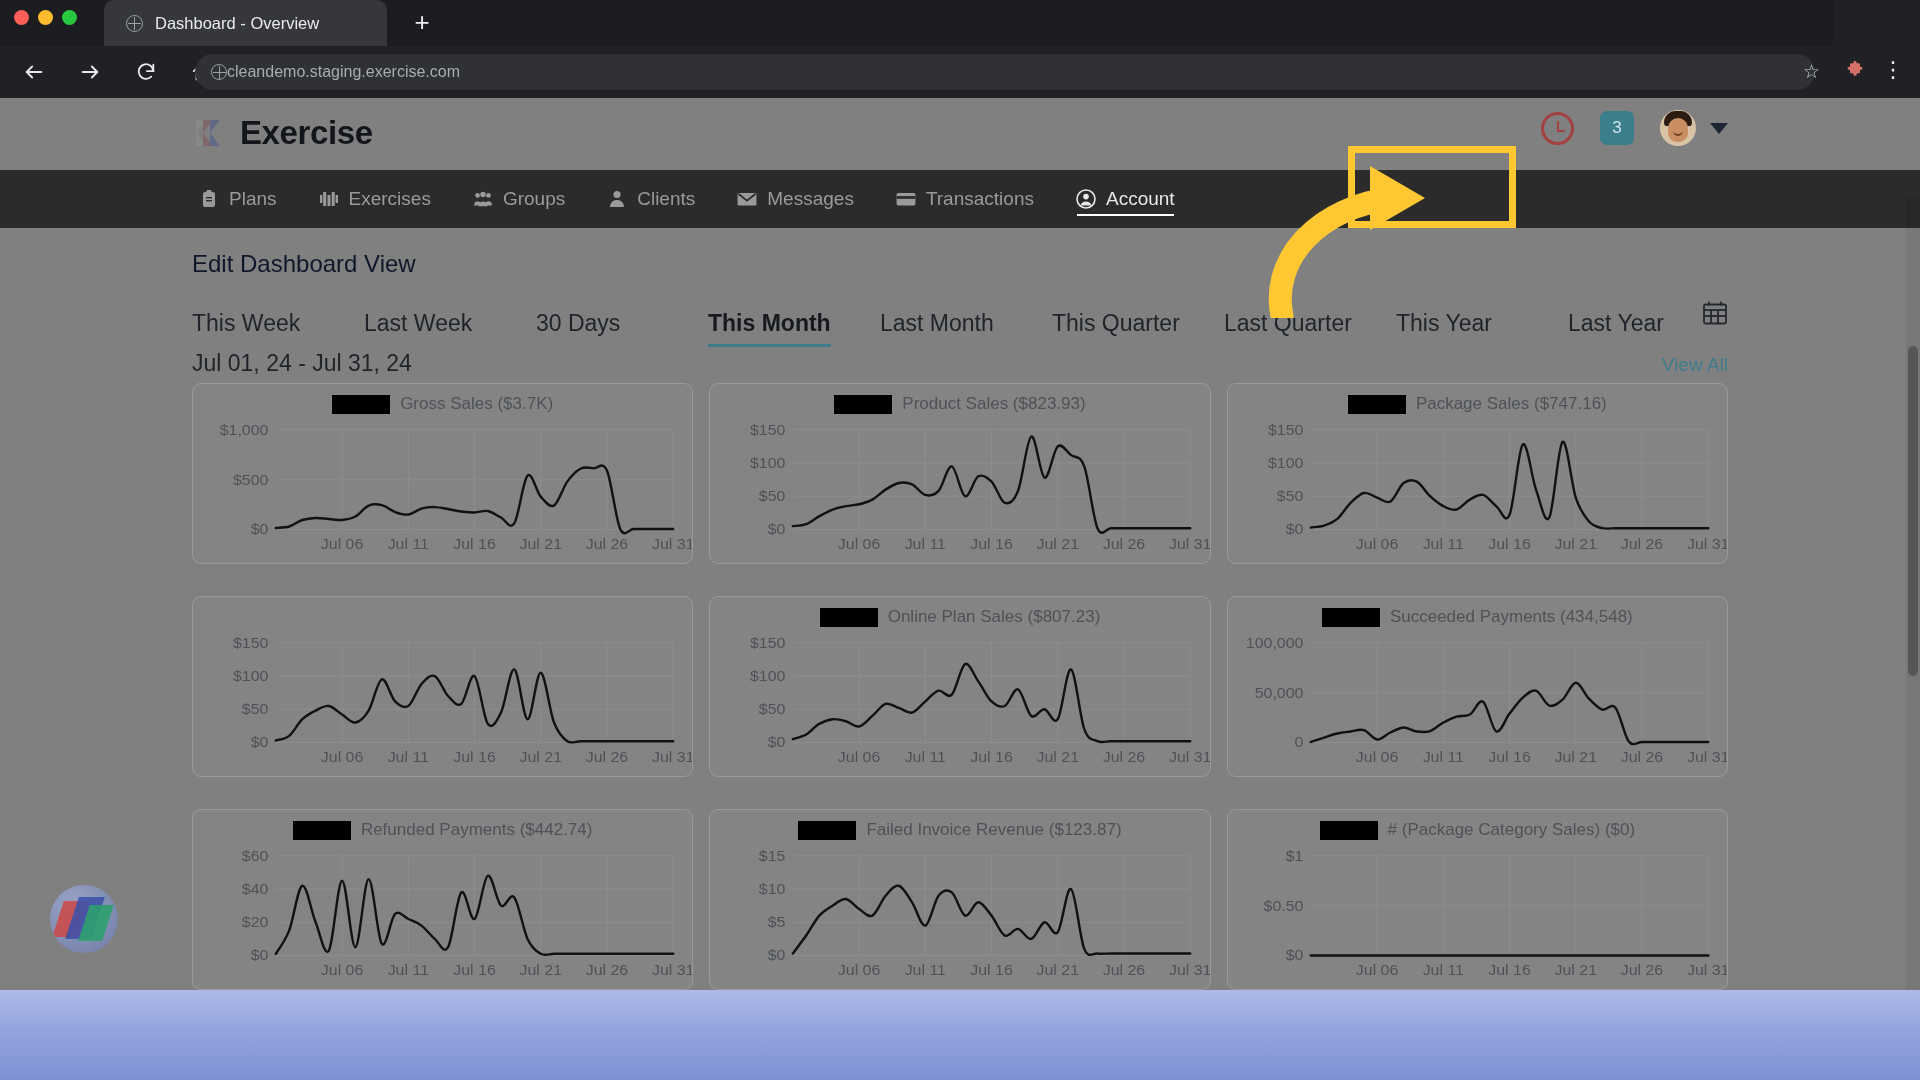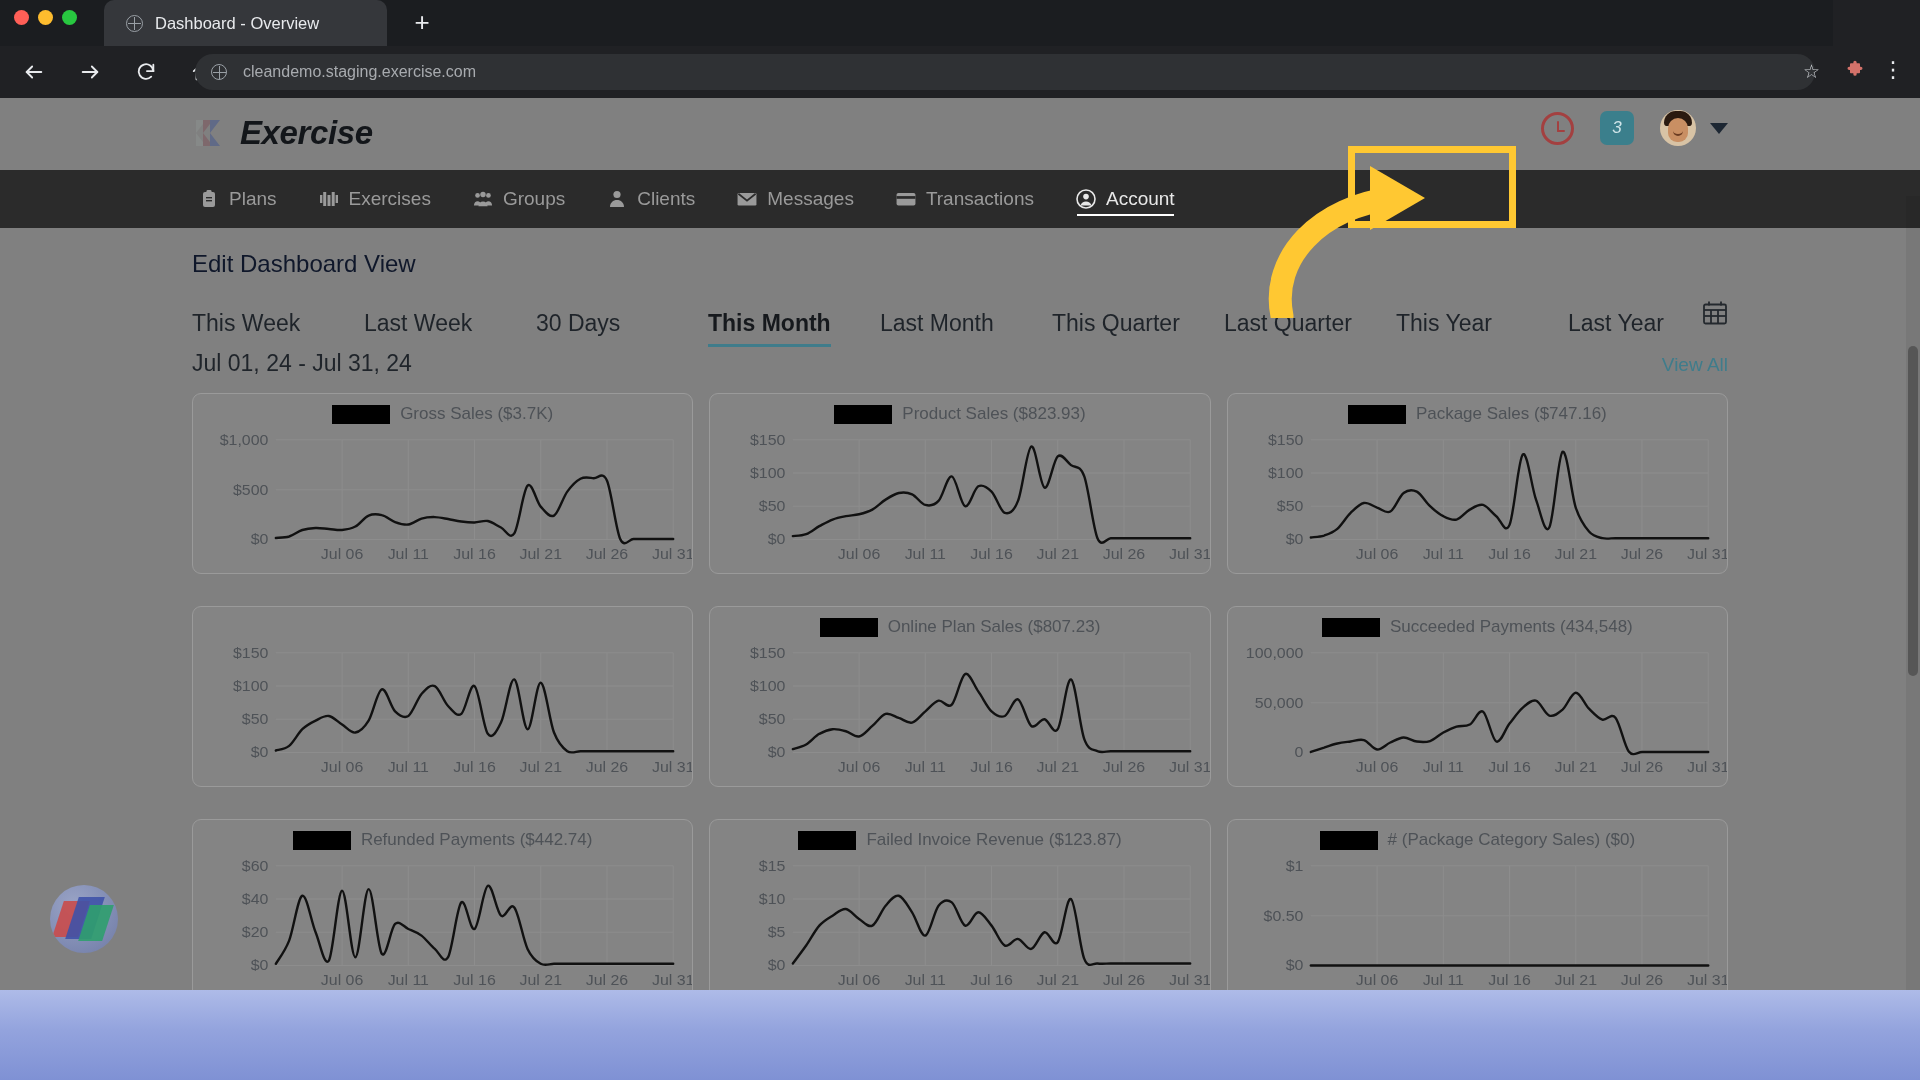--- a/index.html
+++ b/index.html
@@ -28,34 +28,34 @@
   .tab-fav::after{content:"";position:absolute;left:7px;top:1px;width:1.4px;height:13px;background:#9aa0a6;}
   .tab-title { color:#e8eaed; font-size:16.5px; white-space:nowrap; }
   .newtab { position:absolute; left:405px; top:6px; width:34px; height:34px; color:#e8eaed; font-size:26px;
             line-height:32px; text-align:center; }
   .toolbar { position:absolute; left:0; top:46px; width:1920px; height:52px; background:#202124;
              display:flex; align-items:center; }
   .navbtn { width:44px; height:44px; margin-left:12px; color:#e8eaed; display:flex;
             align-items:center; justify-content:center; }
   .navbtn svg { width:22px; height:22px; }
   .omnibox { position:absolute; left:195px; top:8px; width:1620px; height:36px; background:#2f3134;
-             border-radius:18px; display:flex; align-items:center; padding:0 16px; gap:16px; }
+             border-radius:18px; display:flex; align-items:center; padding:0 16px; gap:0; }
   .omni-fav { width:16px; height:16px; border-radius:50%; border:1.5px solid #9aa0a6; position:relative; flex:none;}
   .omni-fav::before{content:"";position:absolute;left:0.5px;top:6.5px;width:13px;height:1.3px;background:#9aa0a6;}
   .omni-fav::after{content:"";position:absolute;left:6.5px;top:0.5px;width:1.3px;height:13px;background:#9aa0a6;}
   .omni-url { color:#a8abaf; font-size:16px; }
   .omni-star { position:absolute; right:100px; top:14px; color:#cfd2d6; font-size:19px; }
   .ext-icon { position:absolute; right:55px; top:14px; width:20px; height:20px; }
   .kebab { position:absolute; right:18px; top:11px; width:20px; height:28px; color:#e8eaed;
            font-size:22px; text-align:center; line-height:26px; }
 
   
   #page { position:absolute; left:0; top:98px; width:1920px; height:892px; overflow:hidden;
           background:#808080; }
-  .page-header { position:relative; height:72px; background:#808080;font-style:italic; }
+  .page-header { position:relative; height:72px; background:#808080; }
   .brand { position:absolute; left:192px; top:16px; display:flex; align-items:center; gap:14px; }
   .brand-logo { width:34px; height:34px; position:relative; opacity:.62; }
   .brand-name { font-size:33px; font-weight:700; color:#13161a; letter-spacing:-.4px; }
   .hdr-right { position:absolute; right:192px; top:12px; display:flex; align-items:center; gap:26px; }
   .clock-icon { width:33px; height:33px; border:3px solid #a34040; border-radius:50%; position:relative; }
   .clock-icon::before{content:"";position:absolute;left:12.5px;top:6px;width:2.6px;height:11px;background:#a34040;border-radius:2px;}
   .clock-icon::after{content:"";position:absolute;left:13px;top:15px;width:8px;height:2.6px;background:#a34040;border-radius:2px;}
   .msg-badge { width:34px; height:34px; border-radius:7px; background:#3b7f8c; color:#cfe4e8;
                display:flex; align-items:center; justify-content:center; font-size:17px; }
   .avatar-wrap { display:flex; align-items:center; gap:14px; }
@@ -87,21 +87,21 @@
   .edit-link { margin-top:22px; font-size:24px; color:#0f172a; }
   .range-tabs { margin-top:26px; display:flex; align-items:center; position:relative; height:44px; }
   .rt { font-size:23px; color:#1f242a; position:relative; padding-bottom:10px; }
   .rt.active { font-weight:700; color:#16191d; }
   .rt.active::after { content:""; position:absolute; left:0; right:0; bottom:0; height:3px; background:#3f7c8b; }
   .cal-icon { position:absolute; right:0; top:-4px; width:26px; height:26px; }
   .daterow { margin-top:2px; display:flex; align-items:baseline; justify-content:space-between; }
   .daterange { font-size:23px; color:#1f242a; }
   .viewall { font-size:19px; color:#3f7c8b; }
 
-  .grid { margin-top:16px; display:grid; grid-template-columns:repeat(3,1fr); gap:32px 16px; }
+  .grid { margin-top:6px; display:grid; grid-template-columns:repeat(3,1fr); gap:32px 16px; }
   .card { background:rgba(255,255,255,.035); border:1px solid #9a9a9a; border-radius:9px;
           height:181px; position:relative; }
   .card-title { position:absolute; top:10px; left:0; right:0; display:flex; align-items:center;
                 justify-content:center; gap:10px; }
   .redact { width:58px; height:19px; background:#000; display:inline-block; }
   .ct-text { font-size:17px; color:#4e5257; white-space:nowrap; }
   .chart { position:absolute; left:0; right:0; top:36px; bottom:0; }
   .chart svg { width:100%; height:100%; display:block; }
   .ax { fill:#4e5257; font-size:15px; font-family:"Liberation Sans", sans-serif; }
 

